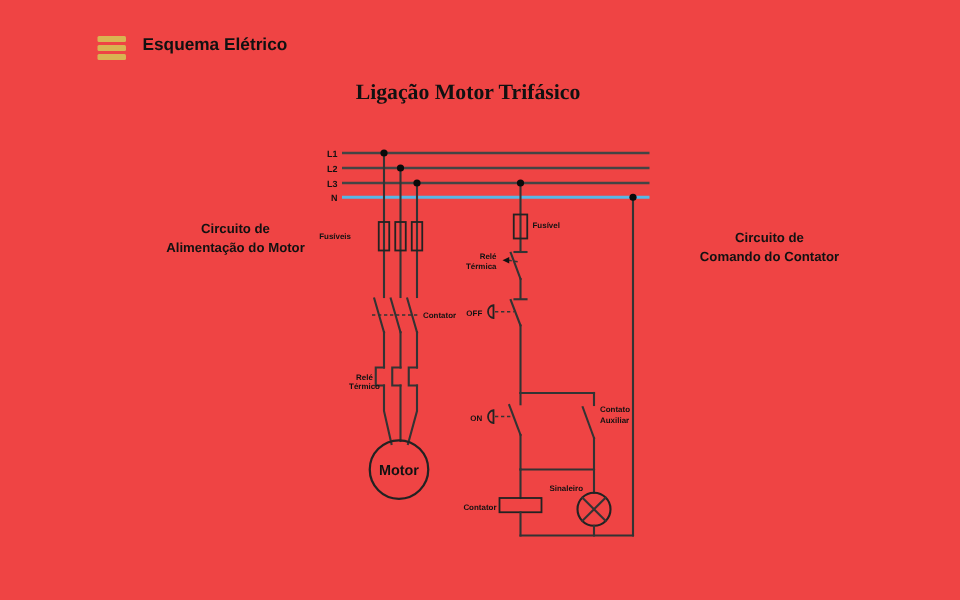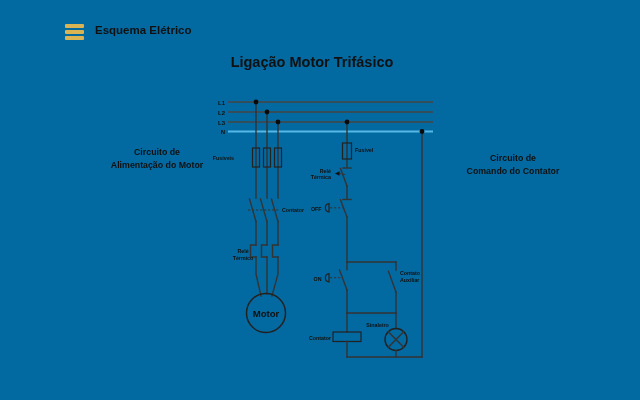--- a/index.html
+++ b/index.html
@@ -1,24 +1,24 @@
 <!DOCTYPE html>
 <html><head>
 <meta charset="utf-8">
 <style>
   html,body{margin:0;padding:0;background:#fff;}
-  #stage{position:relative;width:640px;height:400px;background:#0369a1;overflow:hidden;
+  #stage{position:relative;width:640px;height:400px;background:#ef4444;overflow:hidden;
          font-family:"Liberation Sans",sans-serif;}
   
   #menu-btn{position:absolute;left:65px;top:24px;width:19px;height:16px;border:0;background:transparent;
             padding:0;cursor:pointer;display:flex;flex-direction:column;justify-content:space-between;}
   #menu-btn .bar{height:3.6px;width:19px;background:#D9B452;border-radius:1px;}
   #app-title{position:absolute;left:95px;top:24px;font-size:11.5px;font-weight:700;color:#111;}
   #main-title{position:absolute;left:0;top:54px;width:624px;text-align:center;
-              font-size:14.5px;font-weight:700;color:#111;margin:0;}
+              font-size:14.5px;font-weight:700;color:#111;margin:0;font-family:Liberation Serif, serif;}
   
   svg{position:absolute;left:0;top:0;}
   .lbl{font:700 5.3px "Liberation Sans",sans-serif;fill:#111;}
   .buslbl{font:700 6px "Liberation Sans",sans-serif;fill:#111;}
   .seclbl{font:700 8.8px "Liberation Sans",sans-serif;fill:#111;}
   .motorlbl{font:700 9.6px "Liberation Sans",sans-serif;fill:#111;}
   .wire{stroke:#333;stroke-width:1.4;fill:none;stroke-linecap:square;}
   .bus{stroke:#444;stroke-width:1.7;fill:none;}
   .neutral{stroke:#56B8E6;stroke-width:2;fill:none;}
   .box{stroke:#222;stroke-width:1.2;fill:none;}

